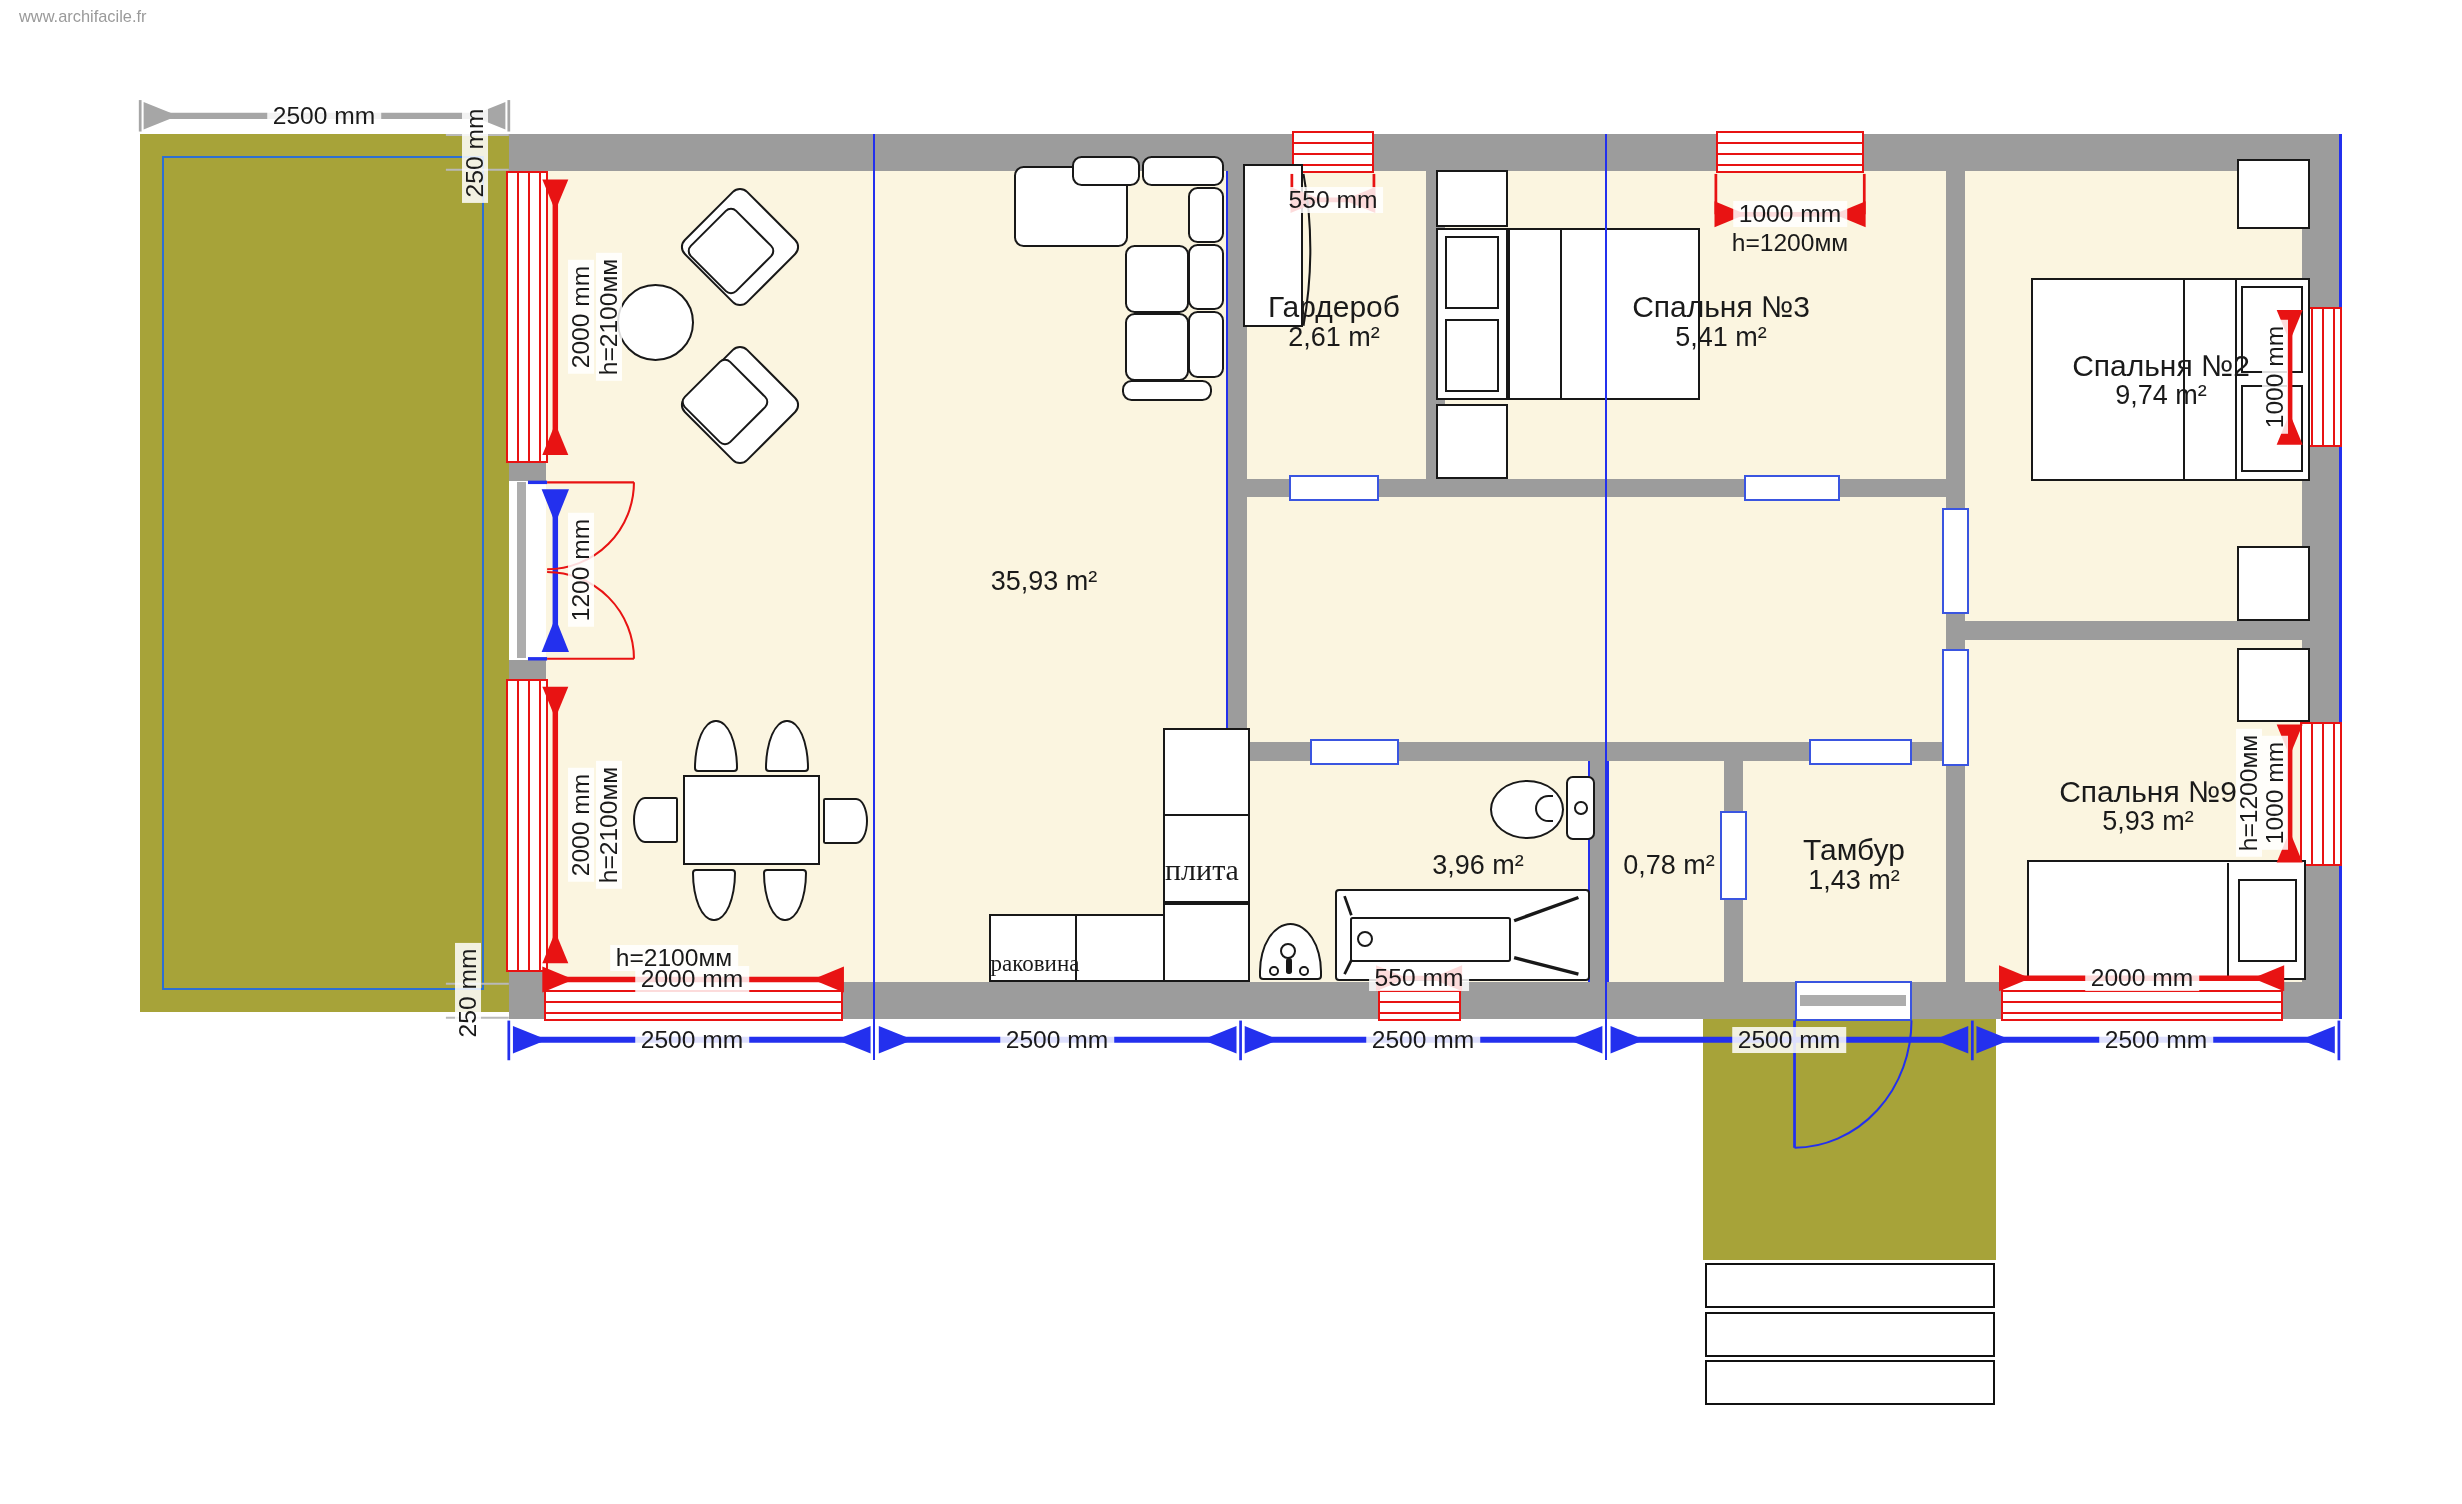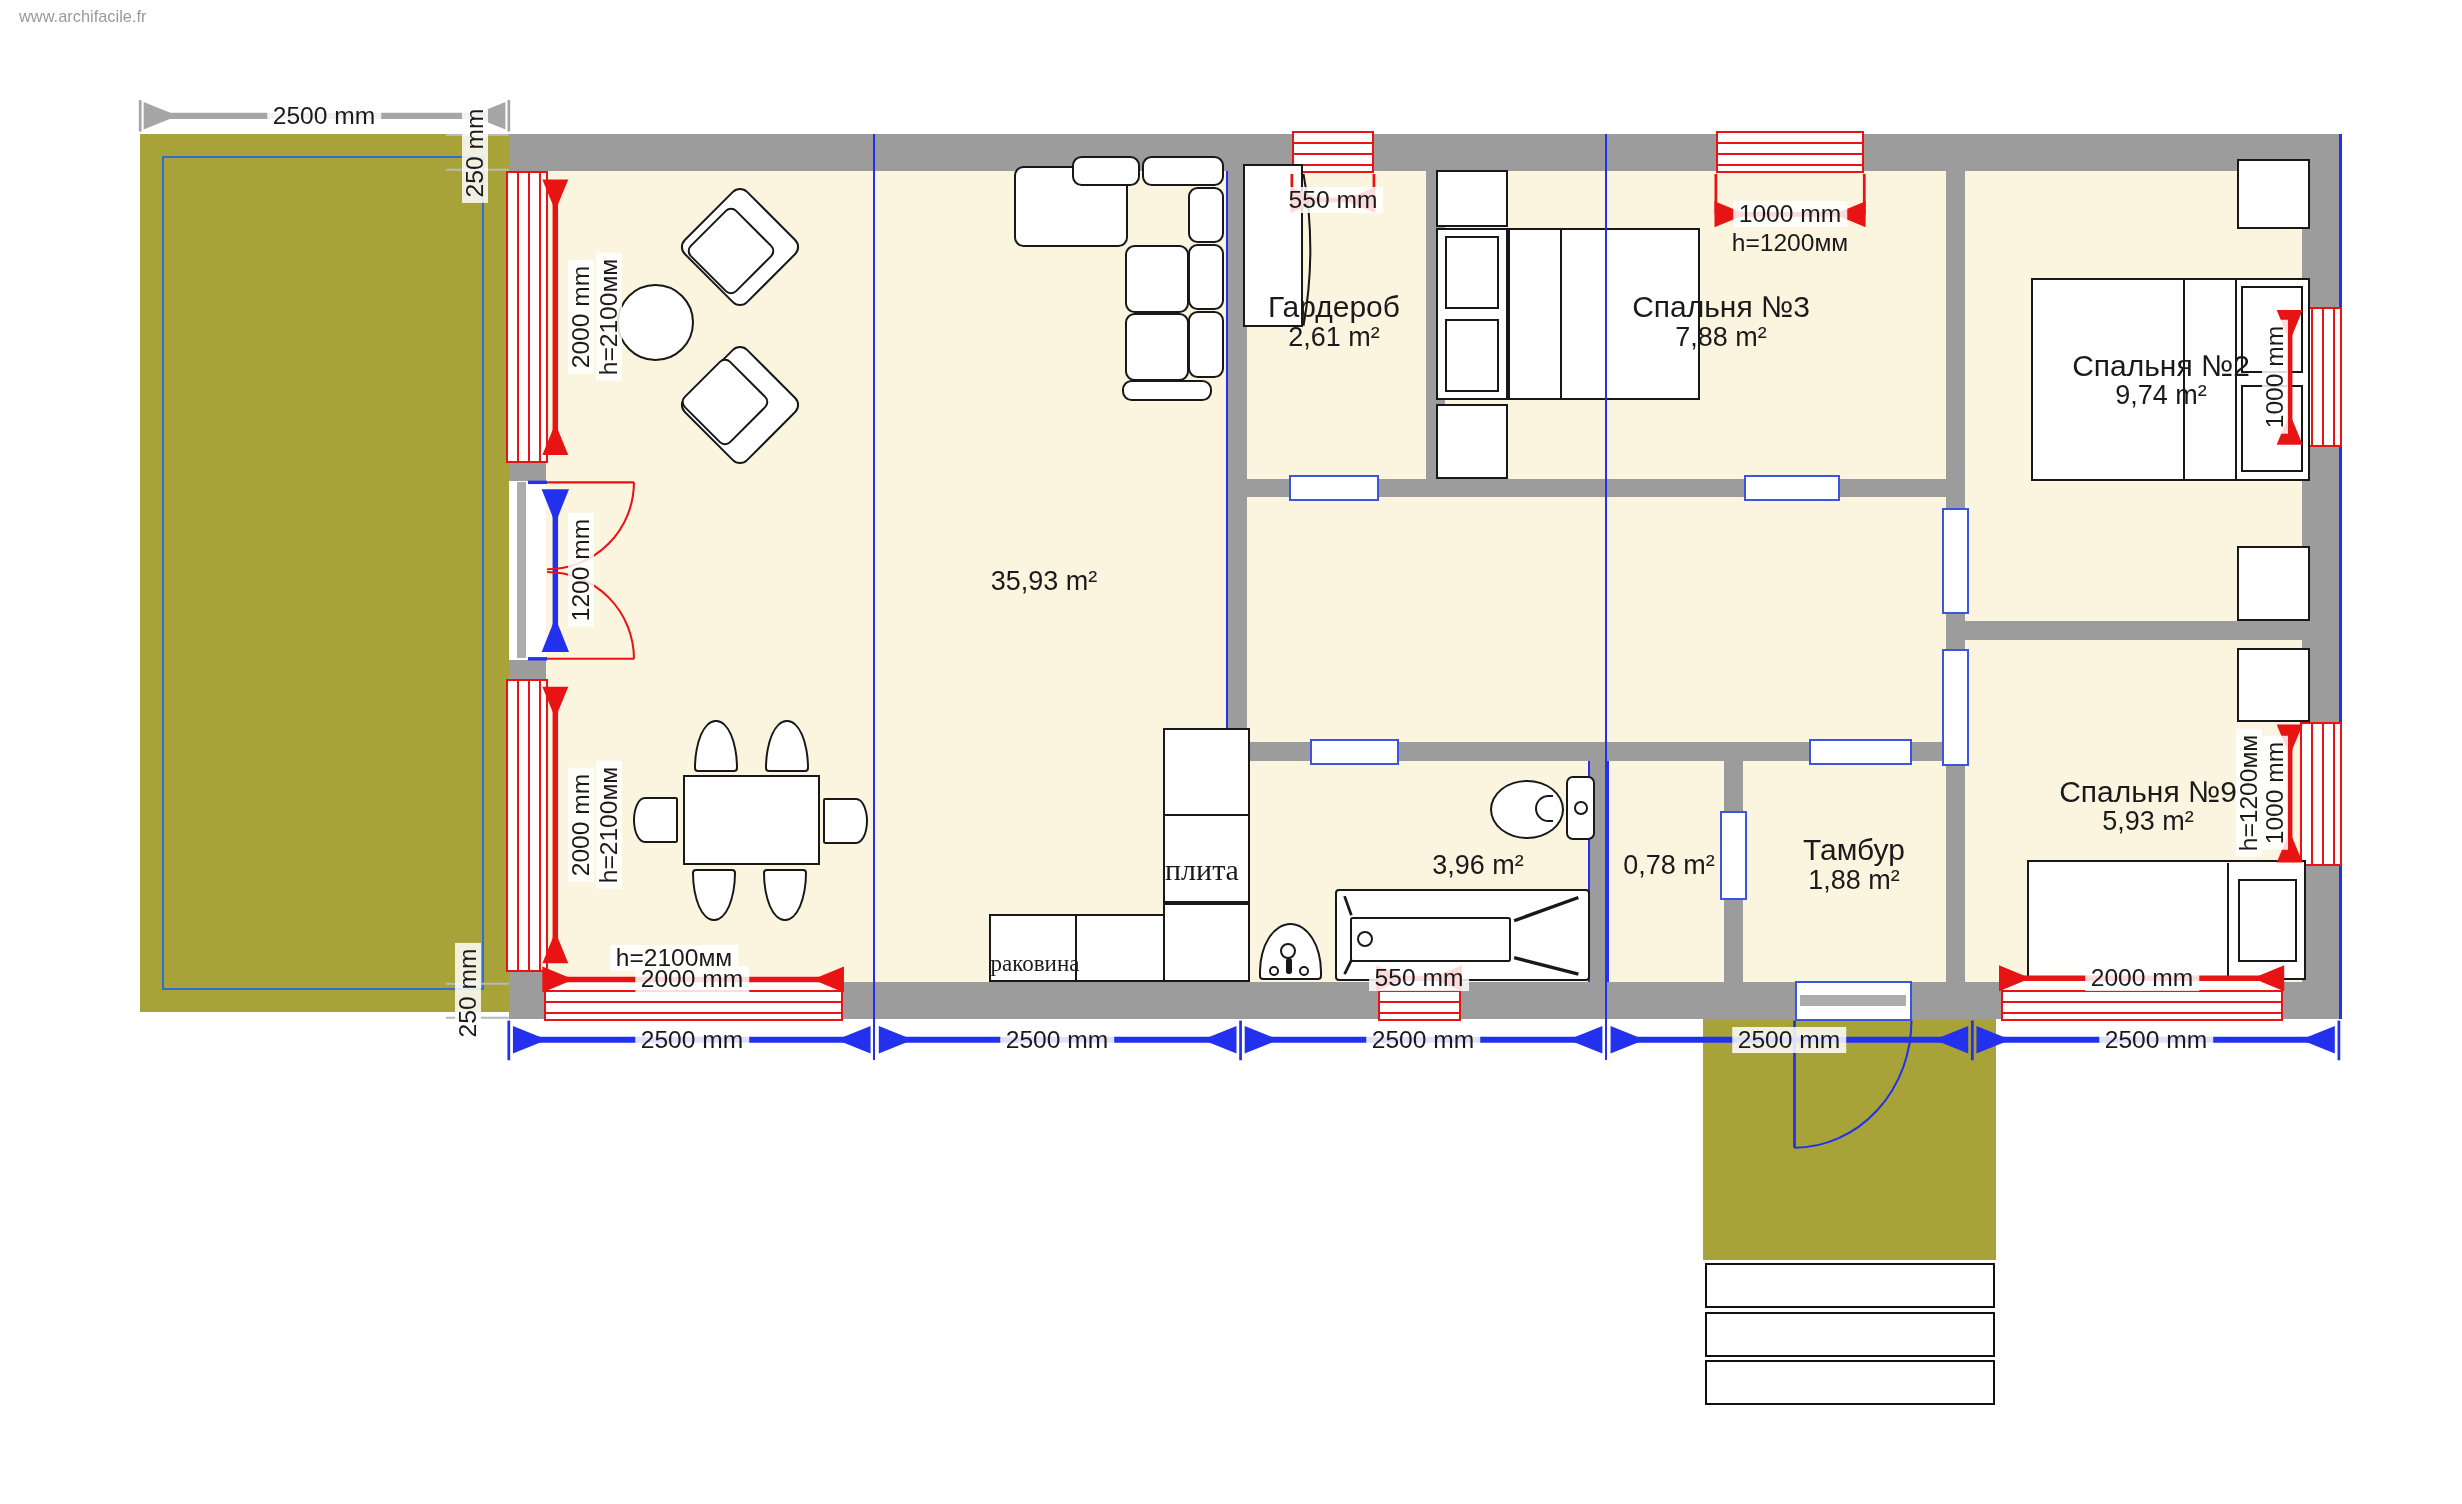--- a/index.html
+++ b/index.html
@@ -226,33 +226,33 @@
     <line x1="1966" y1="1310" x2="1976" y2="1338" stroke="#181818" stroke-width="4"></line>
     <line x1="1966" y1="1424" x2="1976" y2="1404" stroke="#181818" stroke-width="4"></line>
   </svg>
 
   <div class="lbl ar" style="left:1044px;top:581px">35,93 m²</div>
 
   <div class="lbl rm" style="left:1334px;top:307px">Гардероб</div>
   <div class="lbl ar" style="left:1334px;top:337px">2,61 m²</div>
 
   <div class="lbl rm" style="left:1721px;top:307px">Спальня №3</div>
-  <div class="lbl ar" style="left:1721px;top:337px">7,88 m²</div>
+  <div class="lbl ar" style="left:1721px;top:337px">5,41 m²</div>
 
   <div class="lbl rm" style="left:2161px;top:366px">Спальня №2</div>
   <div class="lbl ar" style="left:2161px;top:395px">9,74 m²</div>
 
   <div class="lbl rm" style="left:2148px;top:792px">Спальня №9</div>
   <div class="lbl ar" style="left:2148px;top:821px">5,93 m²</div>
 
   <div class="lbl ar" style="left:1478px;top:865px">3,96 m²</div>
   <div class="lbl ar" style="left:1669px;top:865px">0,78 m²</div>
 
   <div class="lbl rm" style="left:1854px;top:850px">Тамбур</div>
-  <div class="lbl ar" style="left:1854px;top:880px">1,88 m²</div>
+  <div class="lbl ar" style="left:1854px;top:880px">1,43 m²</div>
 
   <div class="lbl serif" style="left:1202px;top:870px;font-size:30px">плита</div>
   <div class="lbl serif" style="left:1035px;top:963px;font-size:23px">раковина</div>
 
   <div class="lbl dim bgw" style="left:324px;top:116px">2500 mm</div>
   <div class="vlbl dim bgw" style="left:475px;top:153px">250 mm</div>
   <div class="vlbl dim bgw" style="left:468px;top:993px">250 mm</div>
 
   <div class="vlbl dim bgw" style="left:581px;top:317px">2000 mm</div>
   <div class="vlbl dim bgw" style="left:609px;top:317px">h=2100мм</div>

